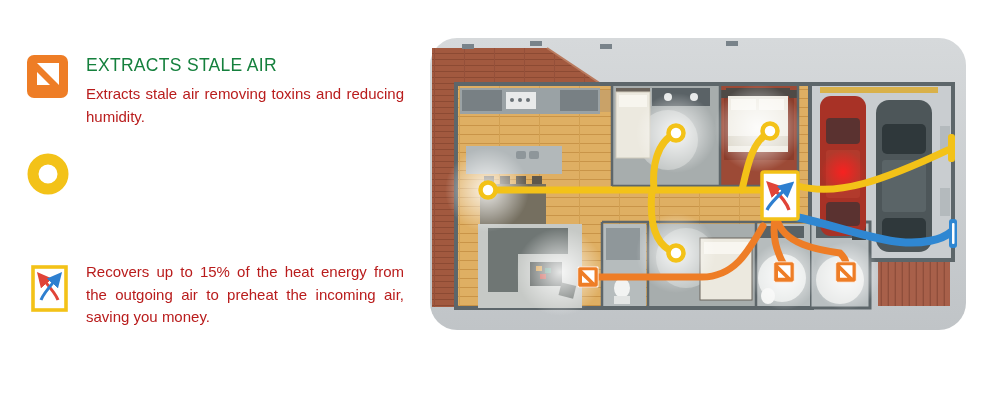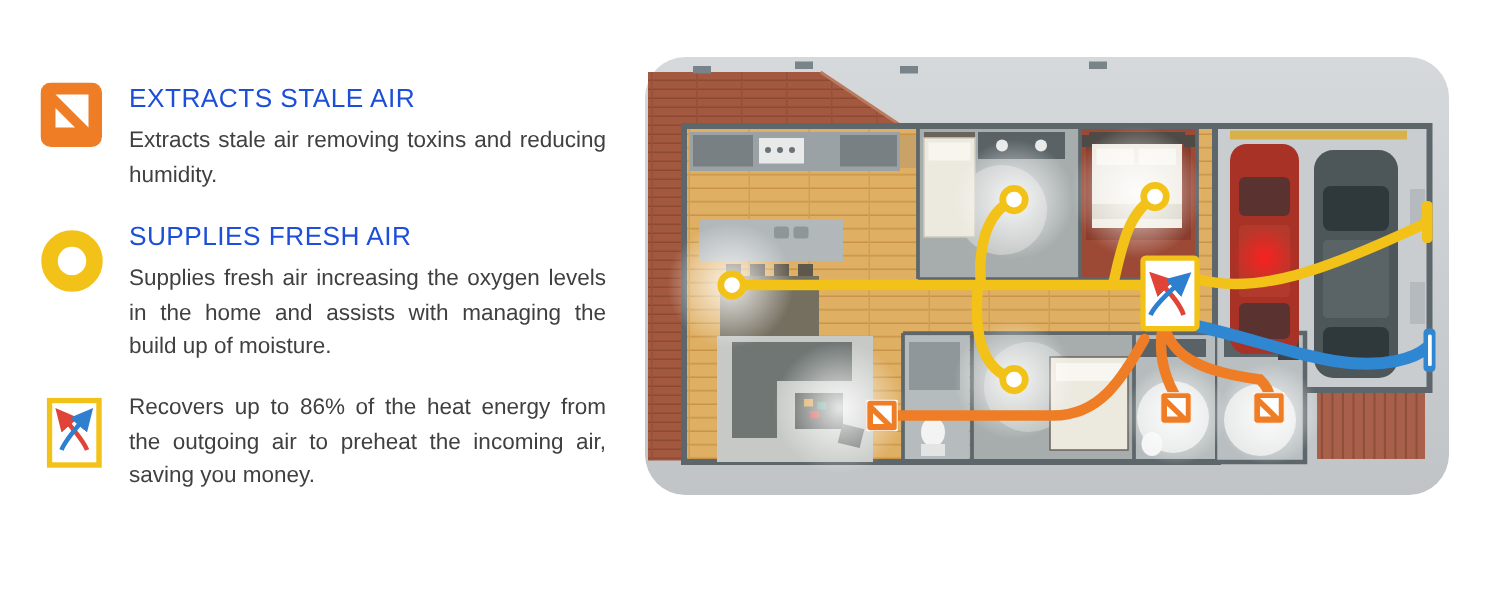--- a/index.html
+++ b/index.html
@@ -2,23 +2,23 @@
 <html><head>
 <meta charset="utf-8">
 <style>
   html,body{margin:0;padding:0;background:#ffffff;}
   #stage{position:relative;width:1000px;height:400px;background:#ffffff;overflow:hidden;
          font-family:"Liberation Sans", sans-serif;}
   
   .legend-item{position:absolute;left:0;width:432px;}
   .leg-ico{position:absolute;left:27px;top:0;}
   .leg-txt{margin-left:86px;margin-right:28px;}
-  .leg-title{font-size:17.5px;letter-spacing:.3px;color:#1d4ed8;font-weight:400;
+  .leg-title{font-size:17.5px;letter-spacing:.3px;color:#15803d;font-weight:400;
              margin:0 0 7px 0;}
-  .leg-desc{font-size:15px;line-height:1.5;color:#404040;text-align:justify;margin:0;}
+  .leg-desc{font-size:15px;line-height:1.5;color:#b91c1c;text-align:justify;margin:0;}
   
   #plan{position:absolute;left:0;top:0;}
 </style>
 </head>
 <body>
 
 <div id="stage">
 
   <svg id="plan" width="1000" height="400" viewBox="0 0 1000 400">
     <defs>
@@ -266,32 +266,28 @@
       <p class="leg-desc">Extracts stale air removing toxins and reducing humidity.</p>
     </div>
   </div>
 
   <div class="legend-item" style="top:147px">
     <span class="leg-ico" style="top:6px">
       <svg width="42" height="42" viewBox="0 0 42 42">
         <circle cx="21" cy="21" r="15" fill="none" stroke="#F3C218" stroke-width="11"></circle>
       </svg>
     </span>
-    <div class="leg-txt">
-      <p class="leg-title">SUPPLIES FRESH AIR</p>
-      <p class="leg-desc">Supplies fresh air increasing the oxygen levels in the home and assists with managing the build up of moisture.</p>
-    </div>
   </div>
 
   <div class="legend-item" style="top:261px">
     <span class="leg-ico" style="left:31px;top:4px">
       <svg width="37" height="47" viewBox="0 0 37 47">
         <rect x="2" y="2" width="33" height="43" fill="#ffffff" stroke="#F3C218" stroke-width="3.6"></rect>
         <path d="M27,35 C25,29 17,20 11,13" stroke="#e04438" stroke-width="3" fill="none" marker-end="url(#mRed)"></path>
         <path d="M10,35 C12,29 20,20 26,13" stroke="#2e7fd0" stroke-width="3" fill="none" marker-end="url(#mBlue)"></path>
       </svg>
     </span>
     <div class="leg-txt">
-      <p class="leg-desc">Recovers up to 86% of the heat energy from the outgoing air to preheat the incoming air, saving you money.</p>
+      <p class="leg-desc">Recovers up to 15% of the heat energy from the outgoing air to preheat the incoming air, saving you money.</p>
     </div>
   </div>
 
 </div>
 
 </body></html>

